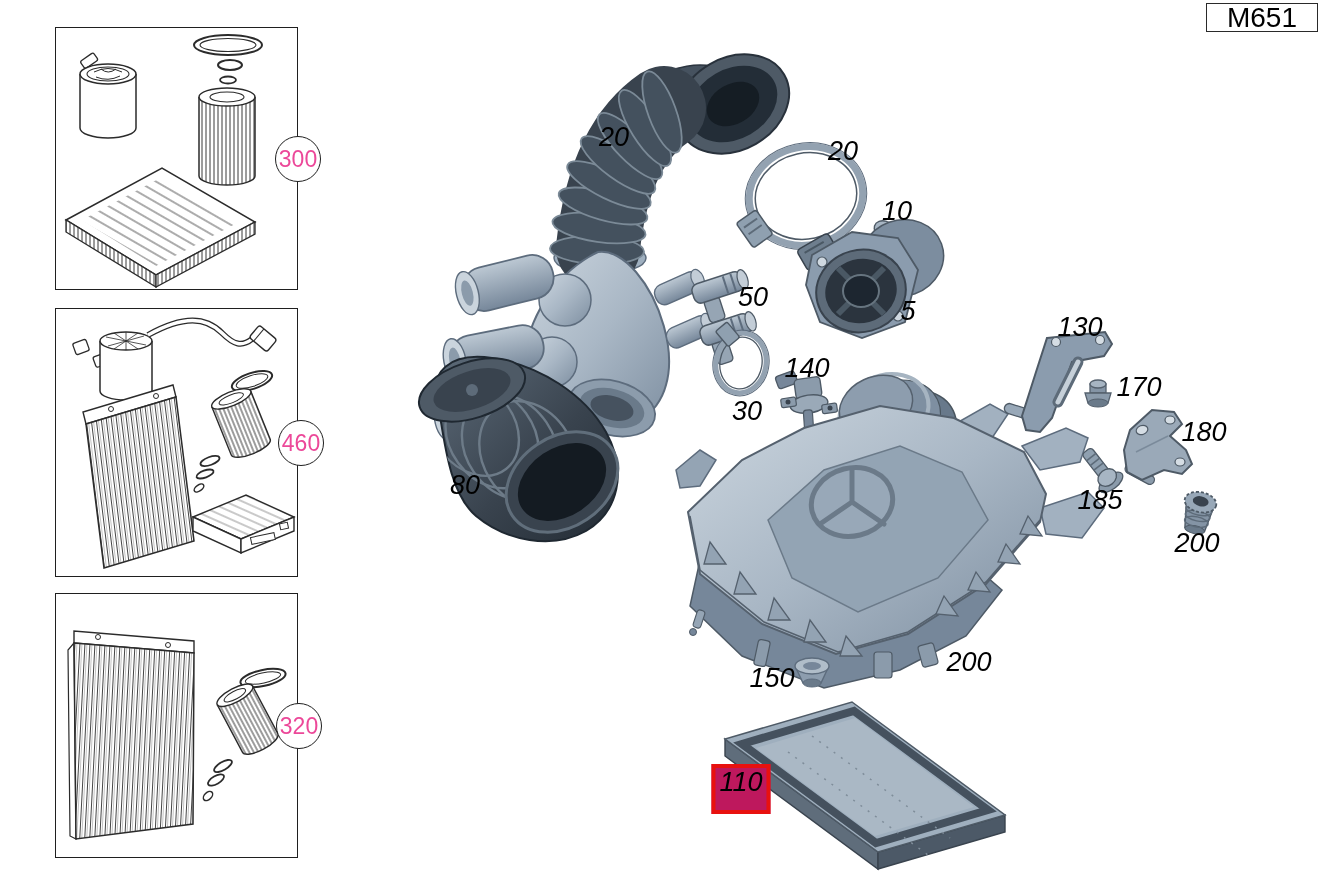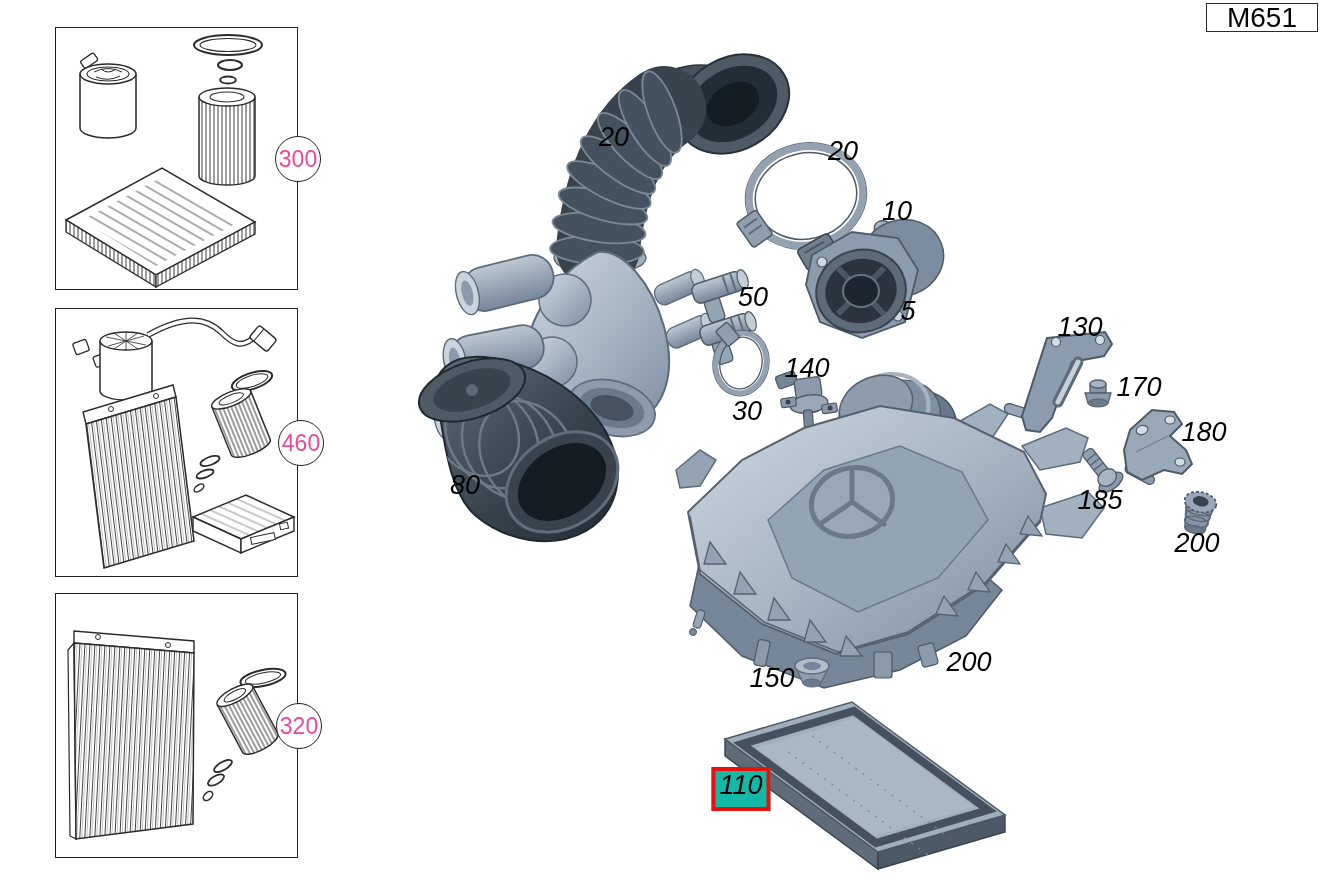--- a/index.html
+++ b/index.html
@@ -9,21 +9,21 @@
   .thumb-box{position:absolute;border:1.4px solid #1f1f1f;background:#fff;box-sizing:border-box;}
   .thumb-box svg{display:block;}
   .thumb-circle{position:absolute;width:44px;height:44px;border:1.7px solid #1f1f1f;border-radius:50%;
     background:#fff;display:flex;align-items:center;justify-content:center;
     font-size:23px;color:#ec4899;z-index:5;}
   #code-box{position:absolute;left:1206px;top:3px;width:112px;height:29px;border:1.4px solid #2a2a2a;
     background:#fff;display:flex;align-items:center;justify-content:center;font-size:28px;color:#000;box-sizing:border-box;}
   #label-layer{position:absolute;left:0;top:0;width:100%;height:100%;z-index:4;pointer-events:none;font-style:italic;}
   .part-label{position:absolute;transform:translate(-50%,-50%);font-size:27px;line-height:1;
     color:#000;white-space:nowrap;pointer-events:auto;}
-  .part-label.highlighted{border:4px solid #e8110f;background:#14b8a6;padding:1px 4px 8px 4px;}
+  .part-label.highlighted{border:4px solid #e8110f;background:#be185d;padding:1px 4px 14px 4px;}
 </style>
 </head>
 <body>
 
 <div id="stage">
 
   <svg id="main-svg" width="1326" height="881" viewBox="0 0 1326 881">
     <defs>
       <linearGradient id="gLight" x1="0" y1="0" x2="1" y2="1">
         <stop offset="0" stop-color="#ccd6df"></stop>

